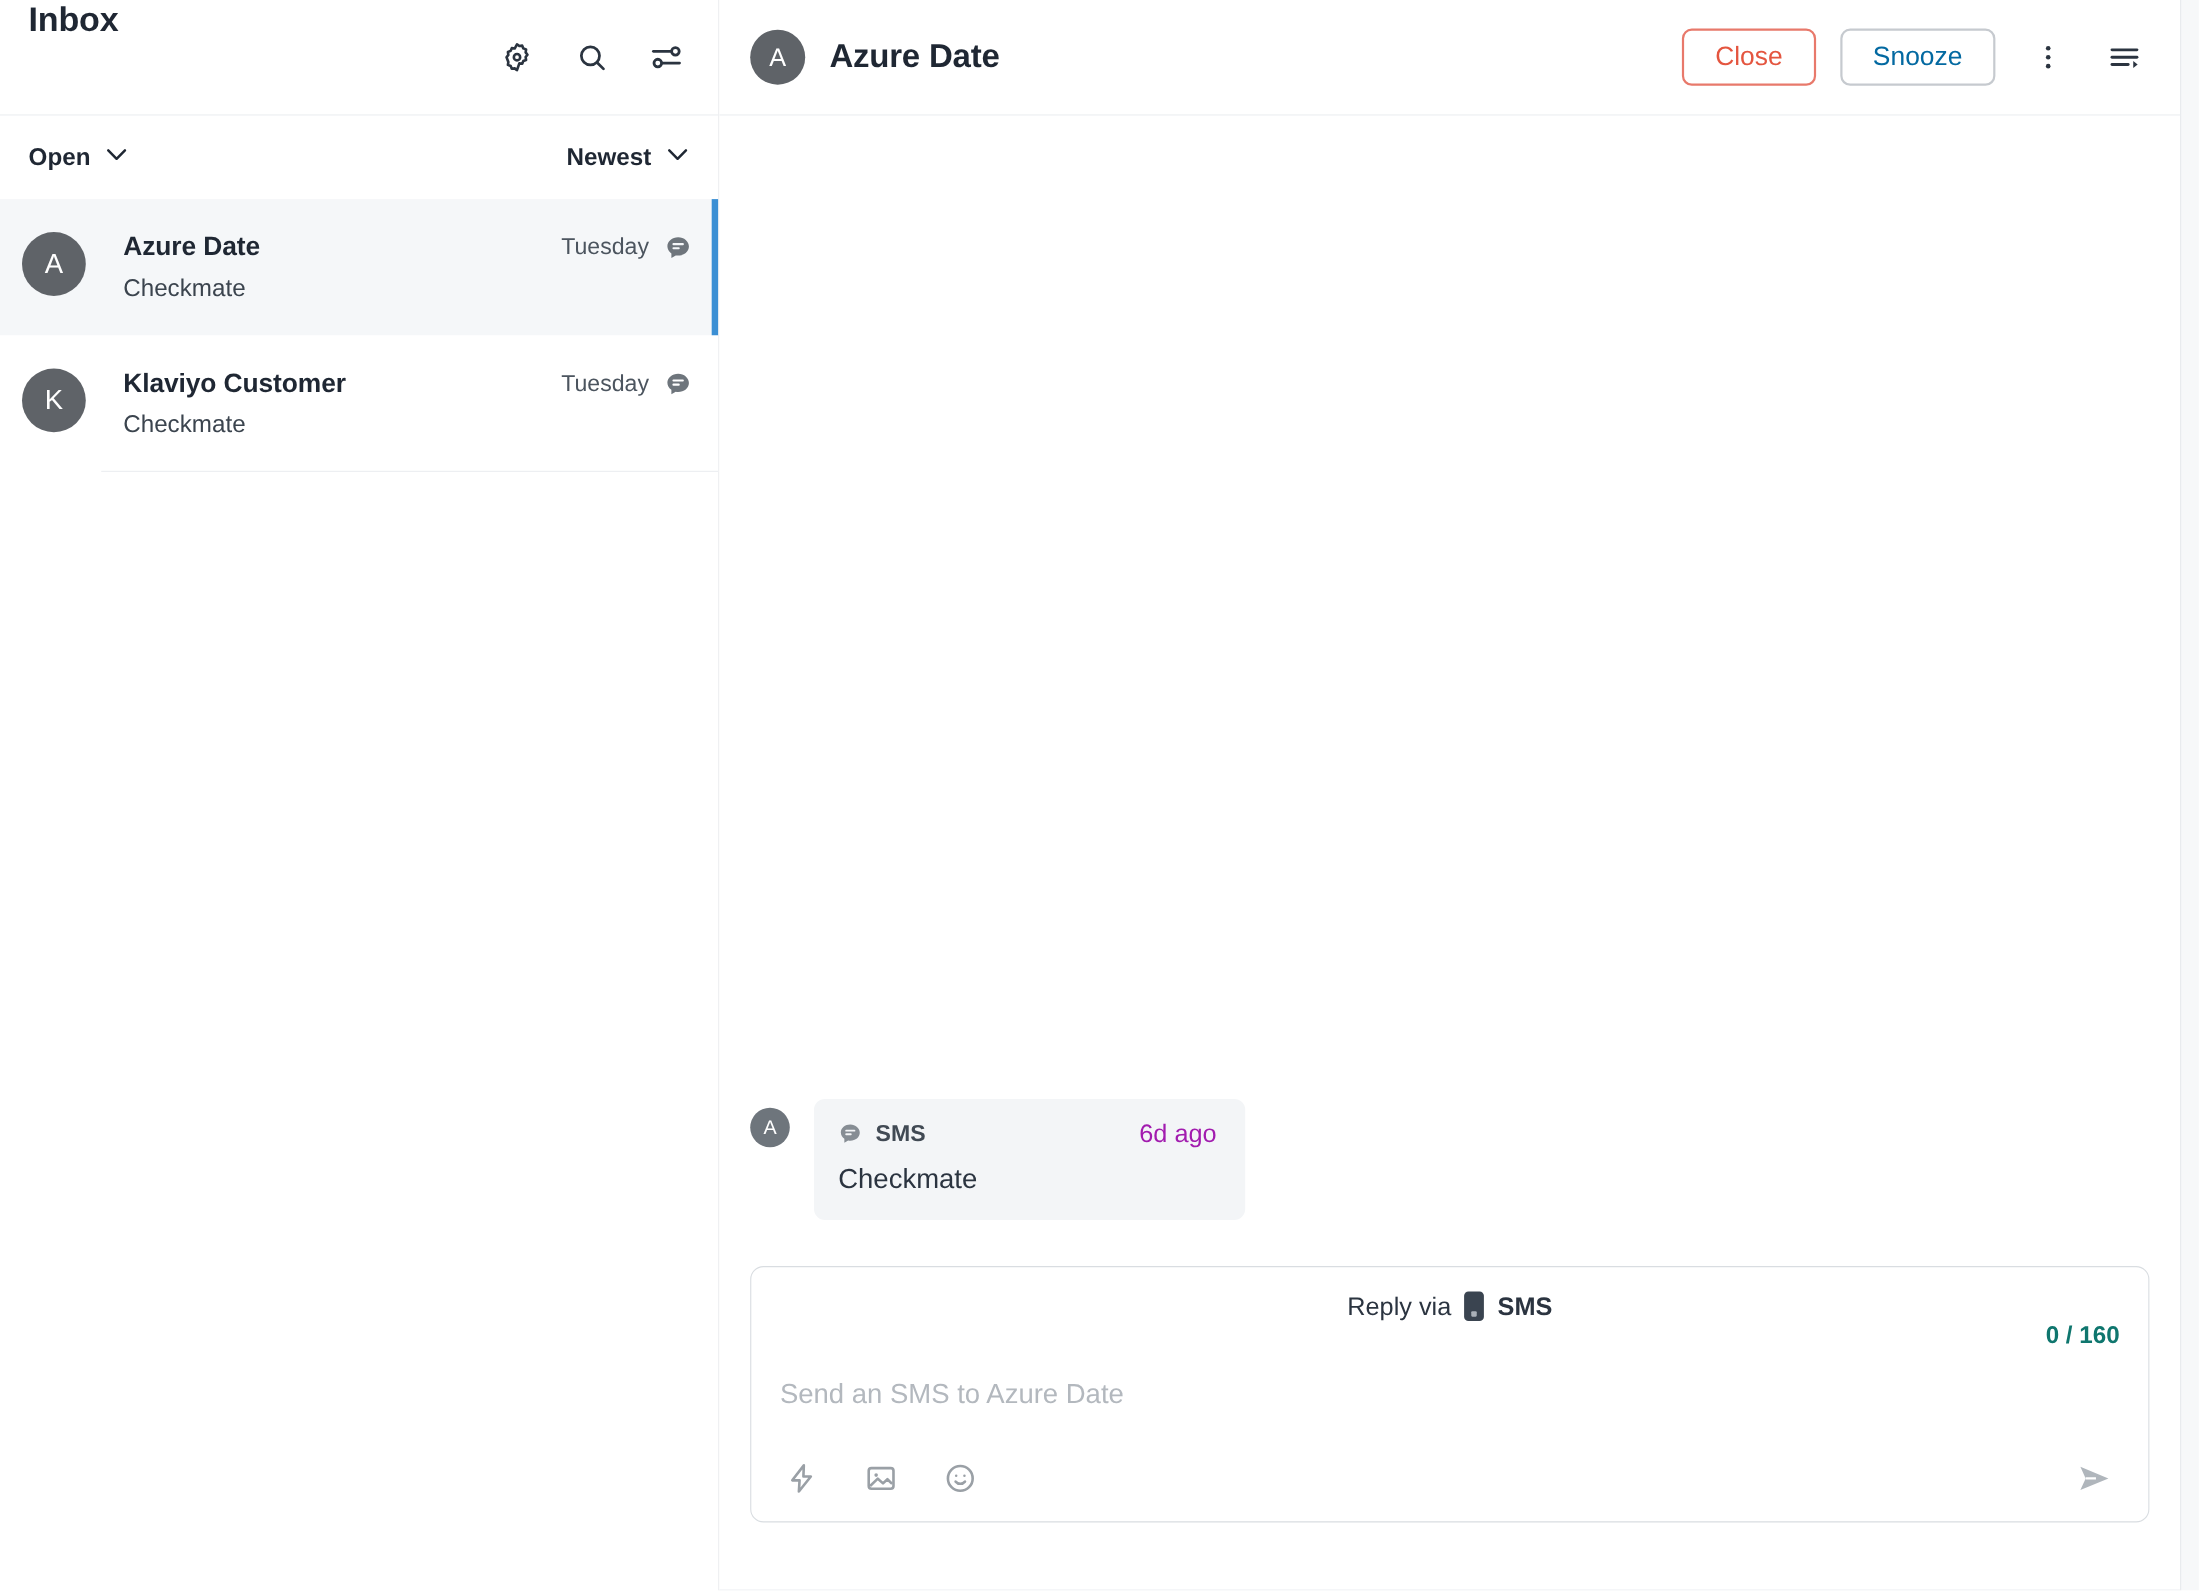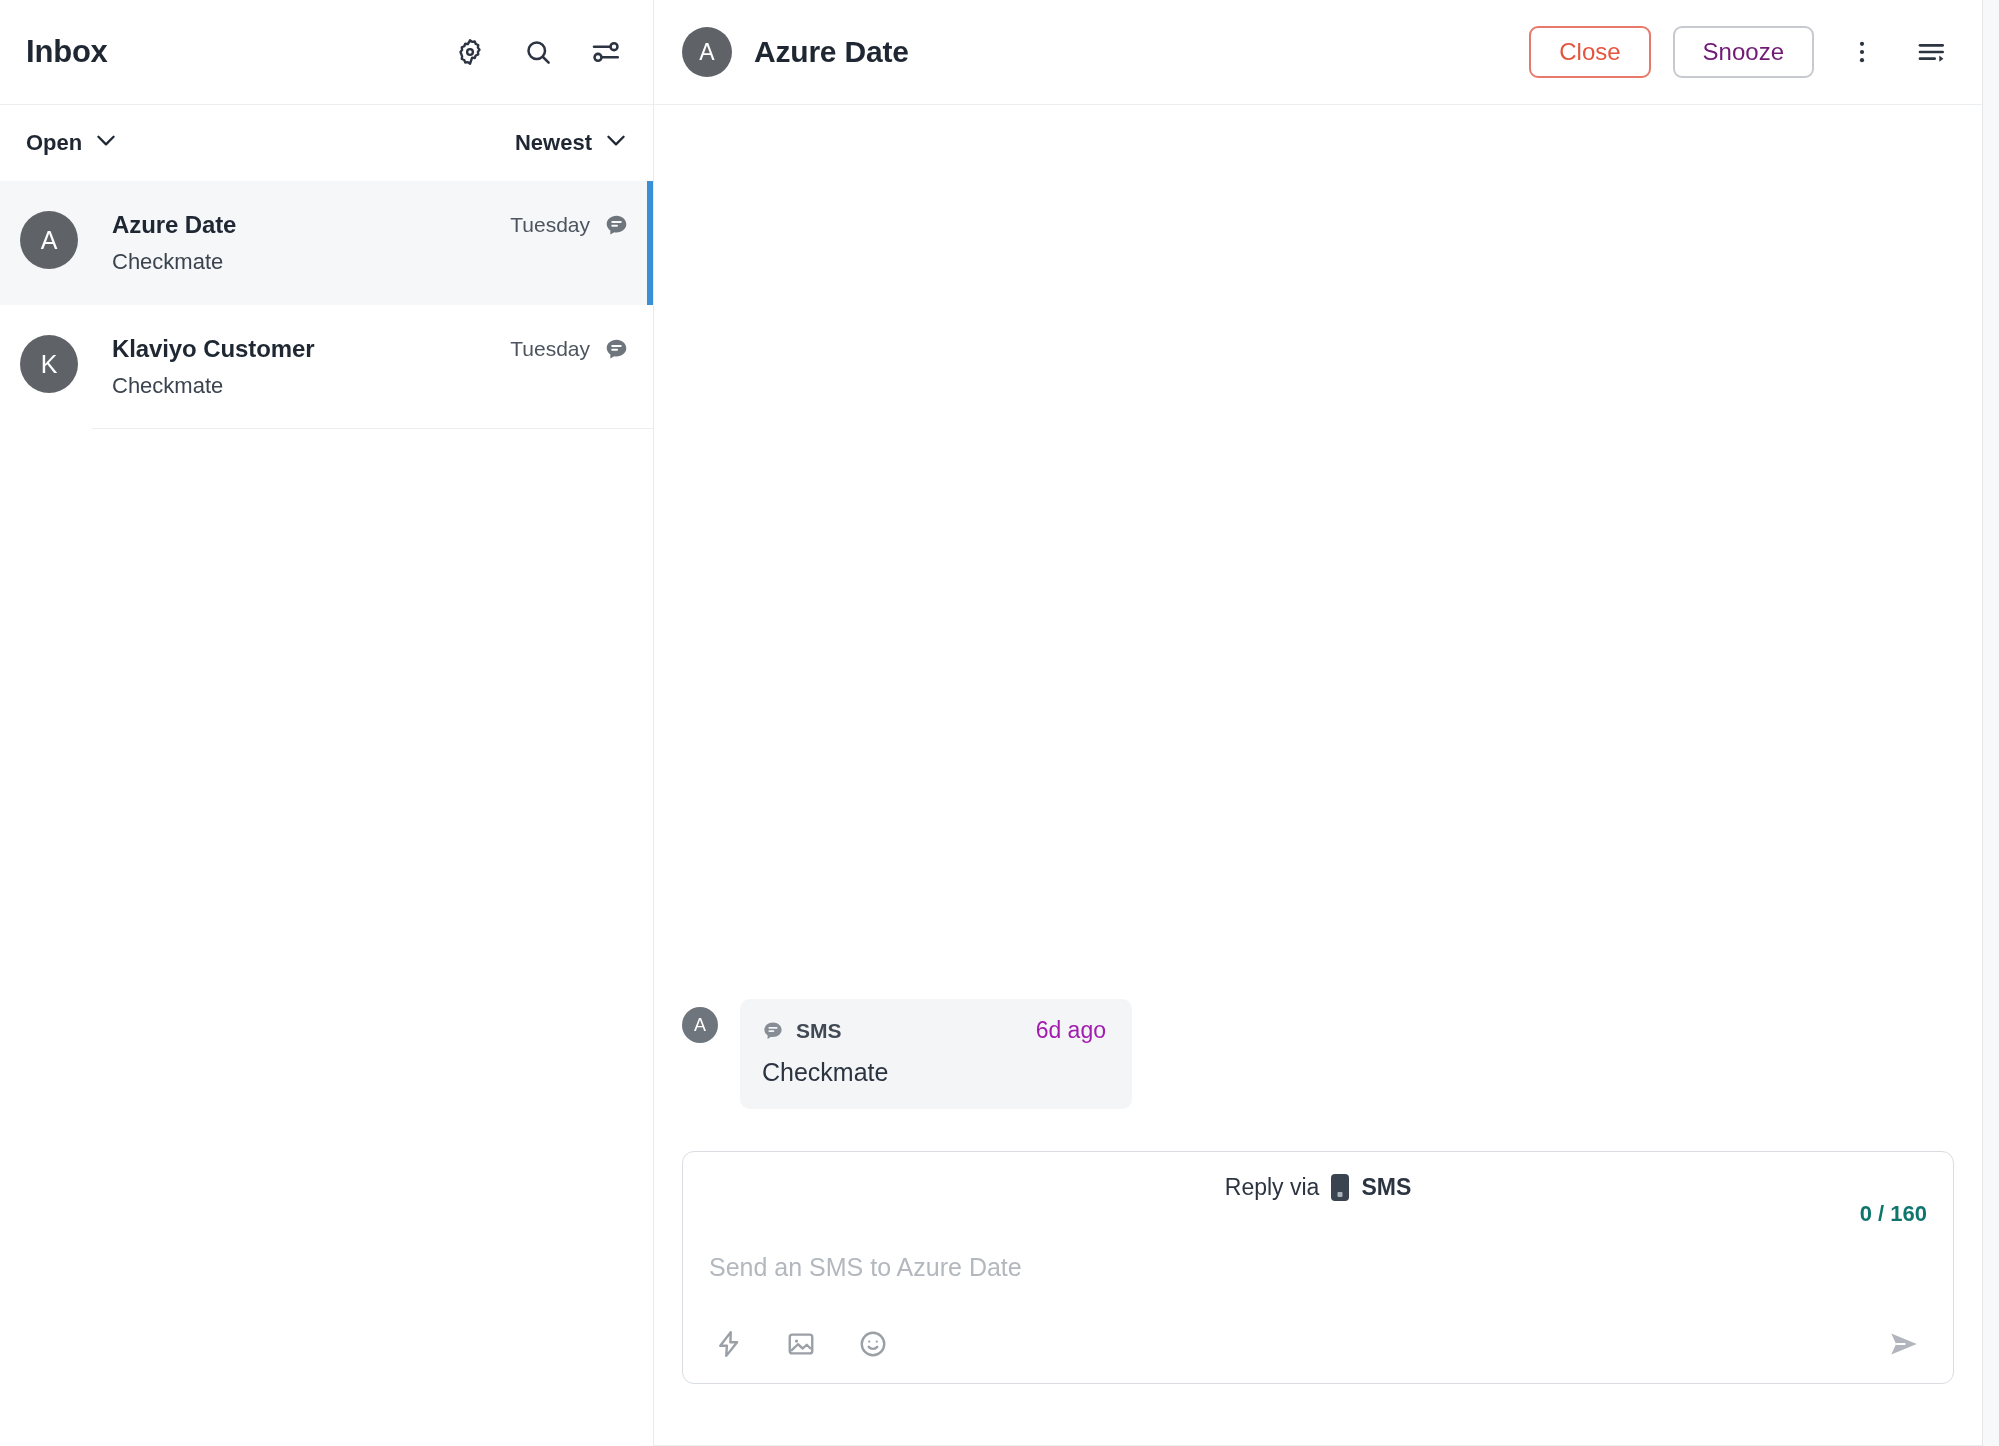--- a/index.html
+++ b/index.html
@@ -24,21 +24,20 @@
     border-right: 1px solid #e8eaed;
     display: flex;
     flex-direction: column;
     position: relative;
     flex: 0 0 654px;
   }
   .sidebar-header {
     height: 105px;
     flex: 0 0 105px;
     display: flex;
-    align-items: center;
     padding: 0 28px 0 26px;
     border-bottom: 1px solid #eceef1;
   }
   .inbox-title {
     font-size: 31px;
     font-weight: 700;
     color: #1f2733;
     letter-spacing: -0.2px;
   }
   .sidebar-header-actions {
@@ -191,21 +190,21 @@
     display: flex;
     align-items: center;
     justify-content: center;
   }
   .btn-close {
     border: 2px solid #e8796b;
     color: #e4553f;
   }
   .btn-snooze {
     border: 2px solid #c6cacf;
-    color: #701a75;
+    color: #0369a1;
     margin-left: 4px;
   }
   .header-icon {
     width: 44px; height: 44px;
     display: flex; align-items: center; justify-content: center;
     color: #2b3440;
     cursor: pointer;
     margin-left: 8px;
   }
 

